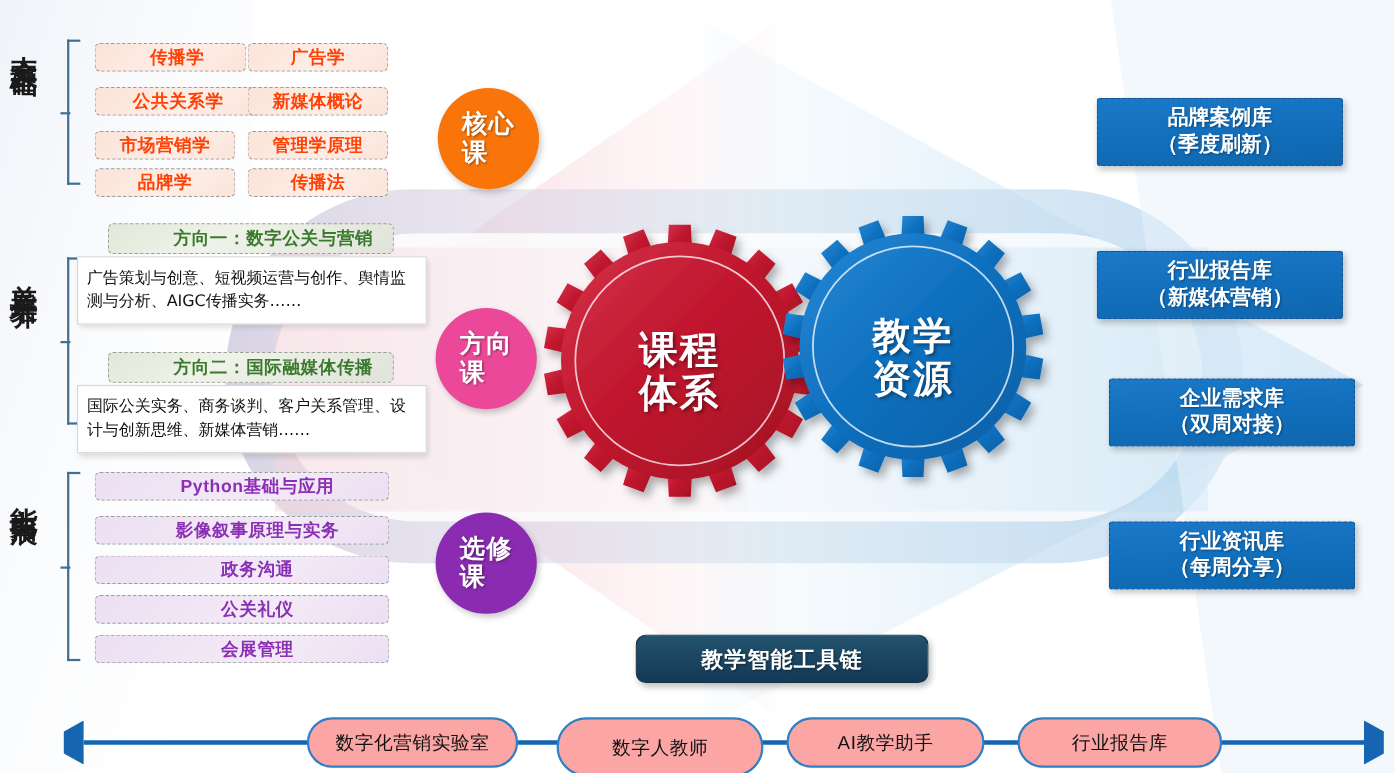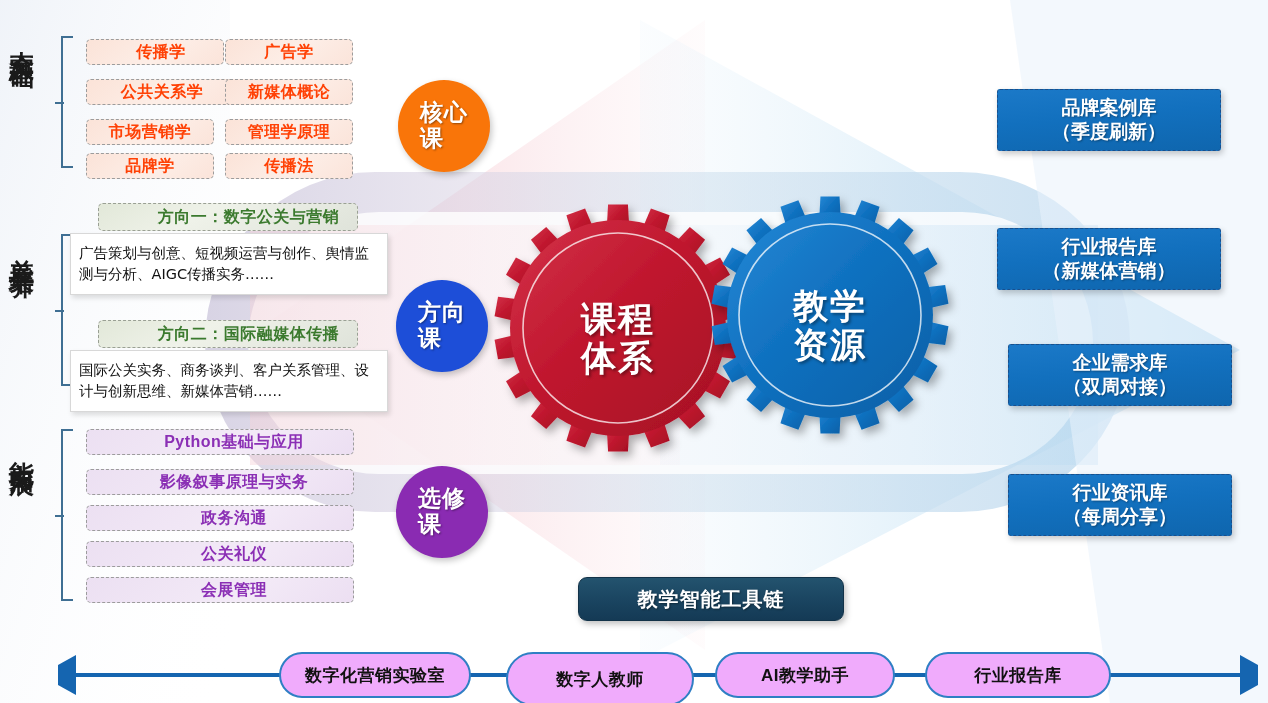--- a/index.html
+++ b/index.html
@@ -126,23 +126,23 @@
     box-shadow:2px 3px 6px rgba(0,0,0,.25);
     text-shadow:1px 1px 2px rgba(0,0,0,.4);
   }
 
   
   .cap{
     position:absolute;
     box-sizing:border-box;
     border:2px solid #2f7fc4;
     border-radius:999px;
-    background:#f0abfc;
+    background:#fca5a5;
     color:#111;
-    font-weight:700;font-size:17px;
+    font-weight:400;font-size:17px;
     display:flex;align-items:center;justify-content:center;
     letter-spacing:.5px;
     white-space:nowrap;
   }
 
   .gearlabel{
     position:absolute;
     display:flex;align-items:center;justify-content:center;
     color:#fff;font-weight:700;
     text-align:center;line-height:1.12;
@@ -246,21 +246,21 @@
   <div class="chip elective" style="left:86px;top:469px;width:268px;height:26px;">影像叙事原理与实务</div>
   <div class="chip elective" style="left:86px;top:505px;width:268px;height:26px;">政务沟通</div>
   <div class="chip elective" style="left:86px;top:541px;width:268px;height:26px;">公关礼仪</div>
   <div class="chip elective" style="left:86px;top:577px;width:268px;height:26px;">会展管理</div>
 
   <div class="circ" style="left:398px;top:80px;width:92px;height:92px;background:#F97509;">
     <span>
       <span>核心</span><br><span>课</span>
     </span>
   </div>
-  <div class="circ" style="left:396px;top:280px;width:92px;height:92px;background:#1d4ed8;">
+  <div class="circ" style="left:396px;top:280px;width:92px;height:92px;background:#ec4899;">
     <span>
       <span>方向</span><br><span>课</span>
     </span>
   </div>
   <div class="circ" style="left:396px;top:466px;width:92px;height:92px;background:#8A2BB2;">
     <span>
       <span>选修</span><br><span>课</span>
     </span>
   </div>
 

